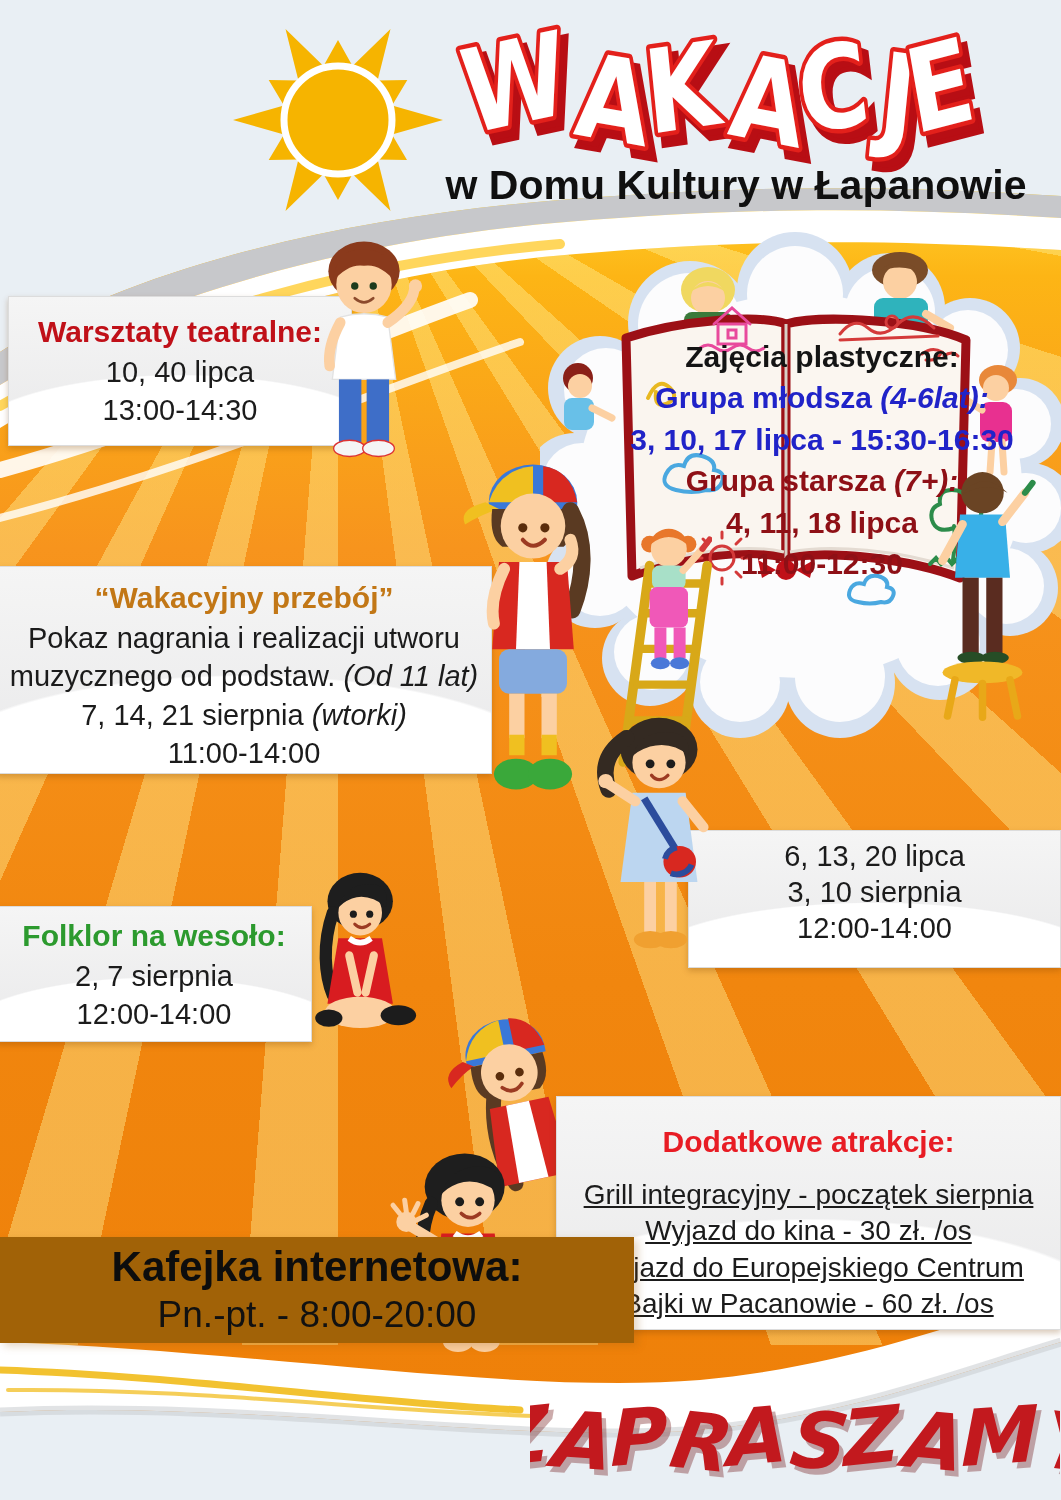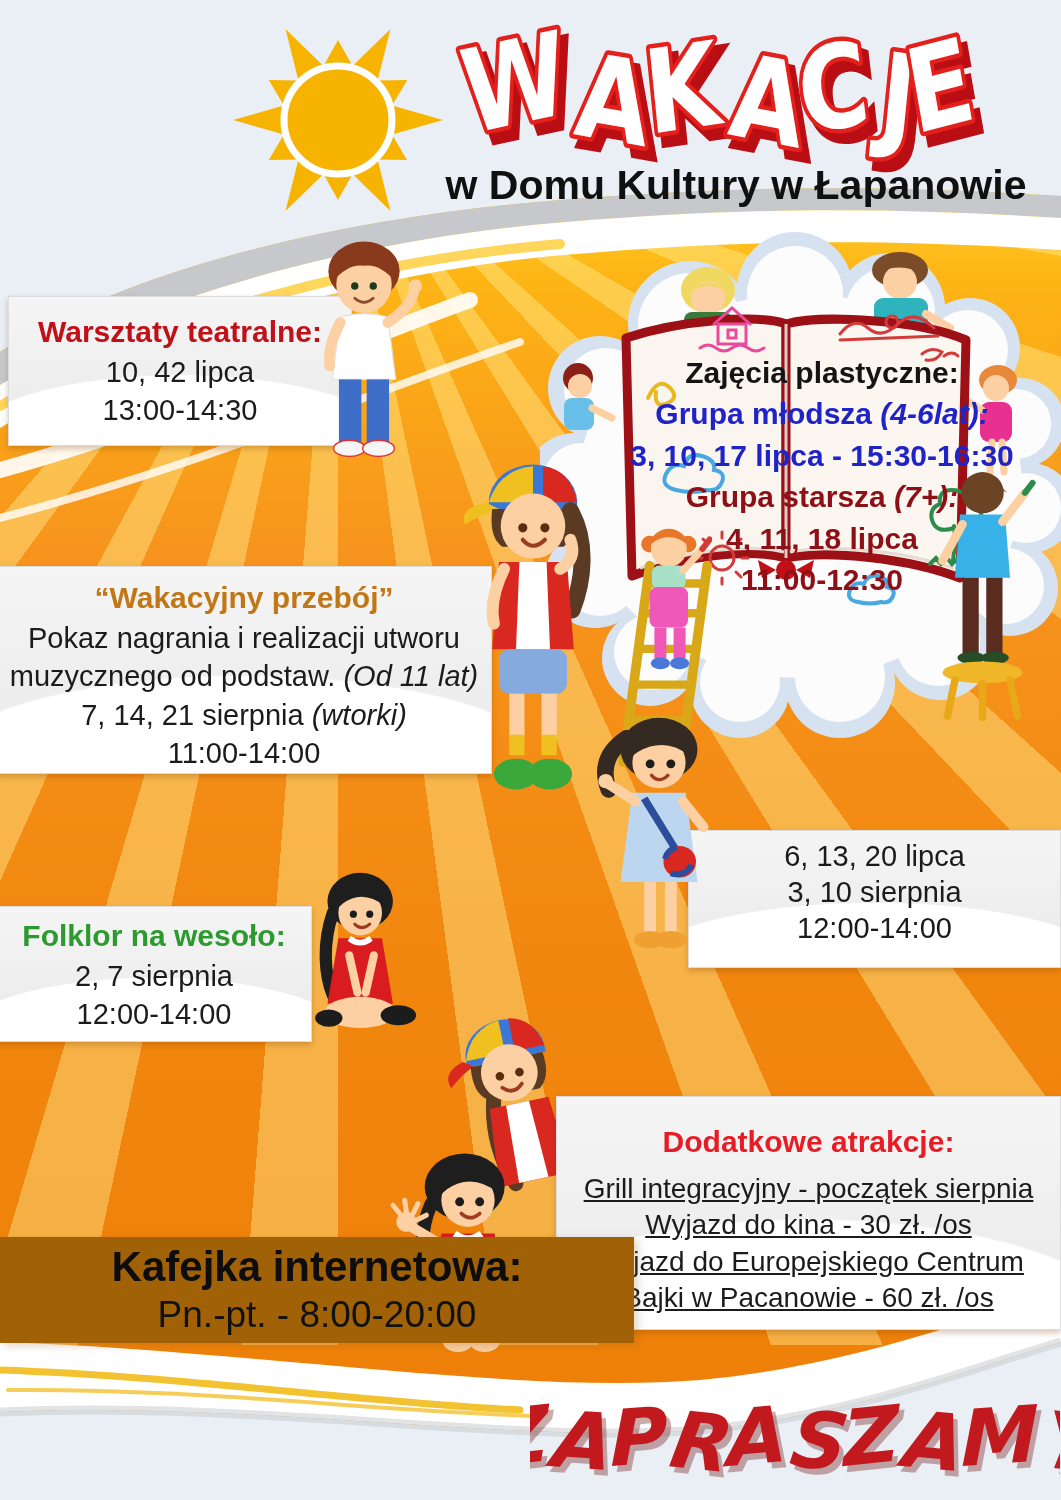--- a/index.html
+++ b/index.html
@@ -36,29 +36,29 @@
   #panel-teatralne{left:8px;top:296px;width:344px;height:150px;padding-top:18px;}
   #panel-teatralne h2{color:#c01018;}
   #panel-przeboj{left:-4px;top:566px;width:496px;height:208px;padding-top:14px;}
   #panel-przeboj h2{color:#c27716;}
   #panel-folklor{left:-4px;top:906px;width:316px;height:136px;padding-top:12px;}
   #panel-folklor h2{color:#2c9a2e;}
   #panel-taneczno{left:688px;top:830px;width:373px;height:138px;padding-top:8px;}
   #panel-taneczno h2{color:#ee1ec7;font-size:28px;margin-bottom:2px;}
   #panel-taneczno p{line-height:1.24;}
   #panel-dodatkowe{left:556px;top:1096px;width:505px;height:234px;padding-top:28px;}
-  #panel-dodatkowe h2{color:#e81c24;margin-bottom:12px;}
+  #panel-dodatkowe h2{color:#e81c24;margin-bottom:18px;}
   #panel-dodatkowe p{font-size:28px;line-height:1.3;text-decoration:underline;}
   #panel-kafejka{left:0;top:1237px;width:634px;height:106px;z-index:5;background:#a16207;
     border:none;box-shadow:4px 3px 8px rgba(150,90,20,.25);text-align:center;padding-top:6px;}
   #panel-kafejka h2{margin:0;font-size:42px;color:#0d0d0d;}
   #panel-kafejka p{margin:0;font-size:37px;color:#111;}
 
   
-  #plastyczne{position:absolute;left:592px;top:336px;width:460px;z-index:6;text-align:center;margin-top:16px;}
+  #plastyczne{position:absolute;left:592px;top:336px;width:460px;z-index:6;text-align:center;}
   #plastyczne div{font-weight:bold;font-size:30px;line-height:1.38;}
   .pl-black{color:#141414;}
   .pl-blue{color:#2023c8;}
   .pl-maroon{color:#8e1016;}
   #plastyczne em{font-style:italic;}
 
   
   #closing-svg{left:530px;top:1384px;z-index:7;}
   #closing-svg text{font-family:"DejaVu Sans",sans-serif;font-weight:bold;font-style:italic;}
 
@@ -210,21 +210,21 @@
   <svg id="title-svg" class="svg-abs" width="668" height="160" viewBox="0 0 668 160">
     <g transform="translate(334,0) scale(0.82,1) translate(-334,0)">
       <text x="338" y="124" text-anchor="middle" font-size="116" fill="#b80e14" stroke="#b80e14" stroke-width="10" paint-order="stroke" rotate="-10 8 -7 9 -8 7 -12" transform="translate(5,6)">WAKACJE</text>
       <text x="334" y="120" text-anchor="middle" font-size="116" fill="#ffffff" stroke="#e3201b" stroke-width="9" paint-order="stroke" stroke-linejoin="round" rotate="-10 8 -7 9 -8 7 -12">WAKACJE</text>
     </g>
   </svg>
   <div class="subtitle">w Domu Kultury w Łapanowie</div>
 
   <div class="panel" id="panel-teatralne">
     <h2>Warsztaty teatralne:</h2>
-    <p>10, 42 lipca</p>
+    <p>10, 40 lipca</p>
     <p>13:00-14:30</p>
   </div>
 
   <div class="panel" id="panel-przeboj">
     <h2>“Wakacyjny przebój”</h2>
     <p>Pokaz nagrania i realizacji utworu</p>
     <p><span>muzycznego od podstaw. </span><em>(Od 11 lat)</em></p>
     <p><span>7, 14, 21 sierpnia </span><em>(wtorki)</em></p>
     <p>11:00-14:00</p>
   </div>

